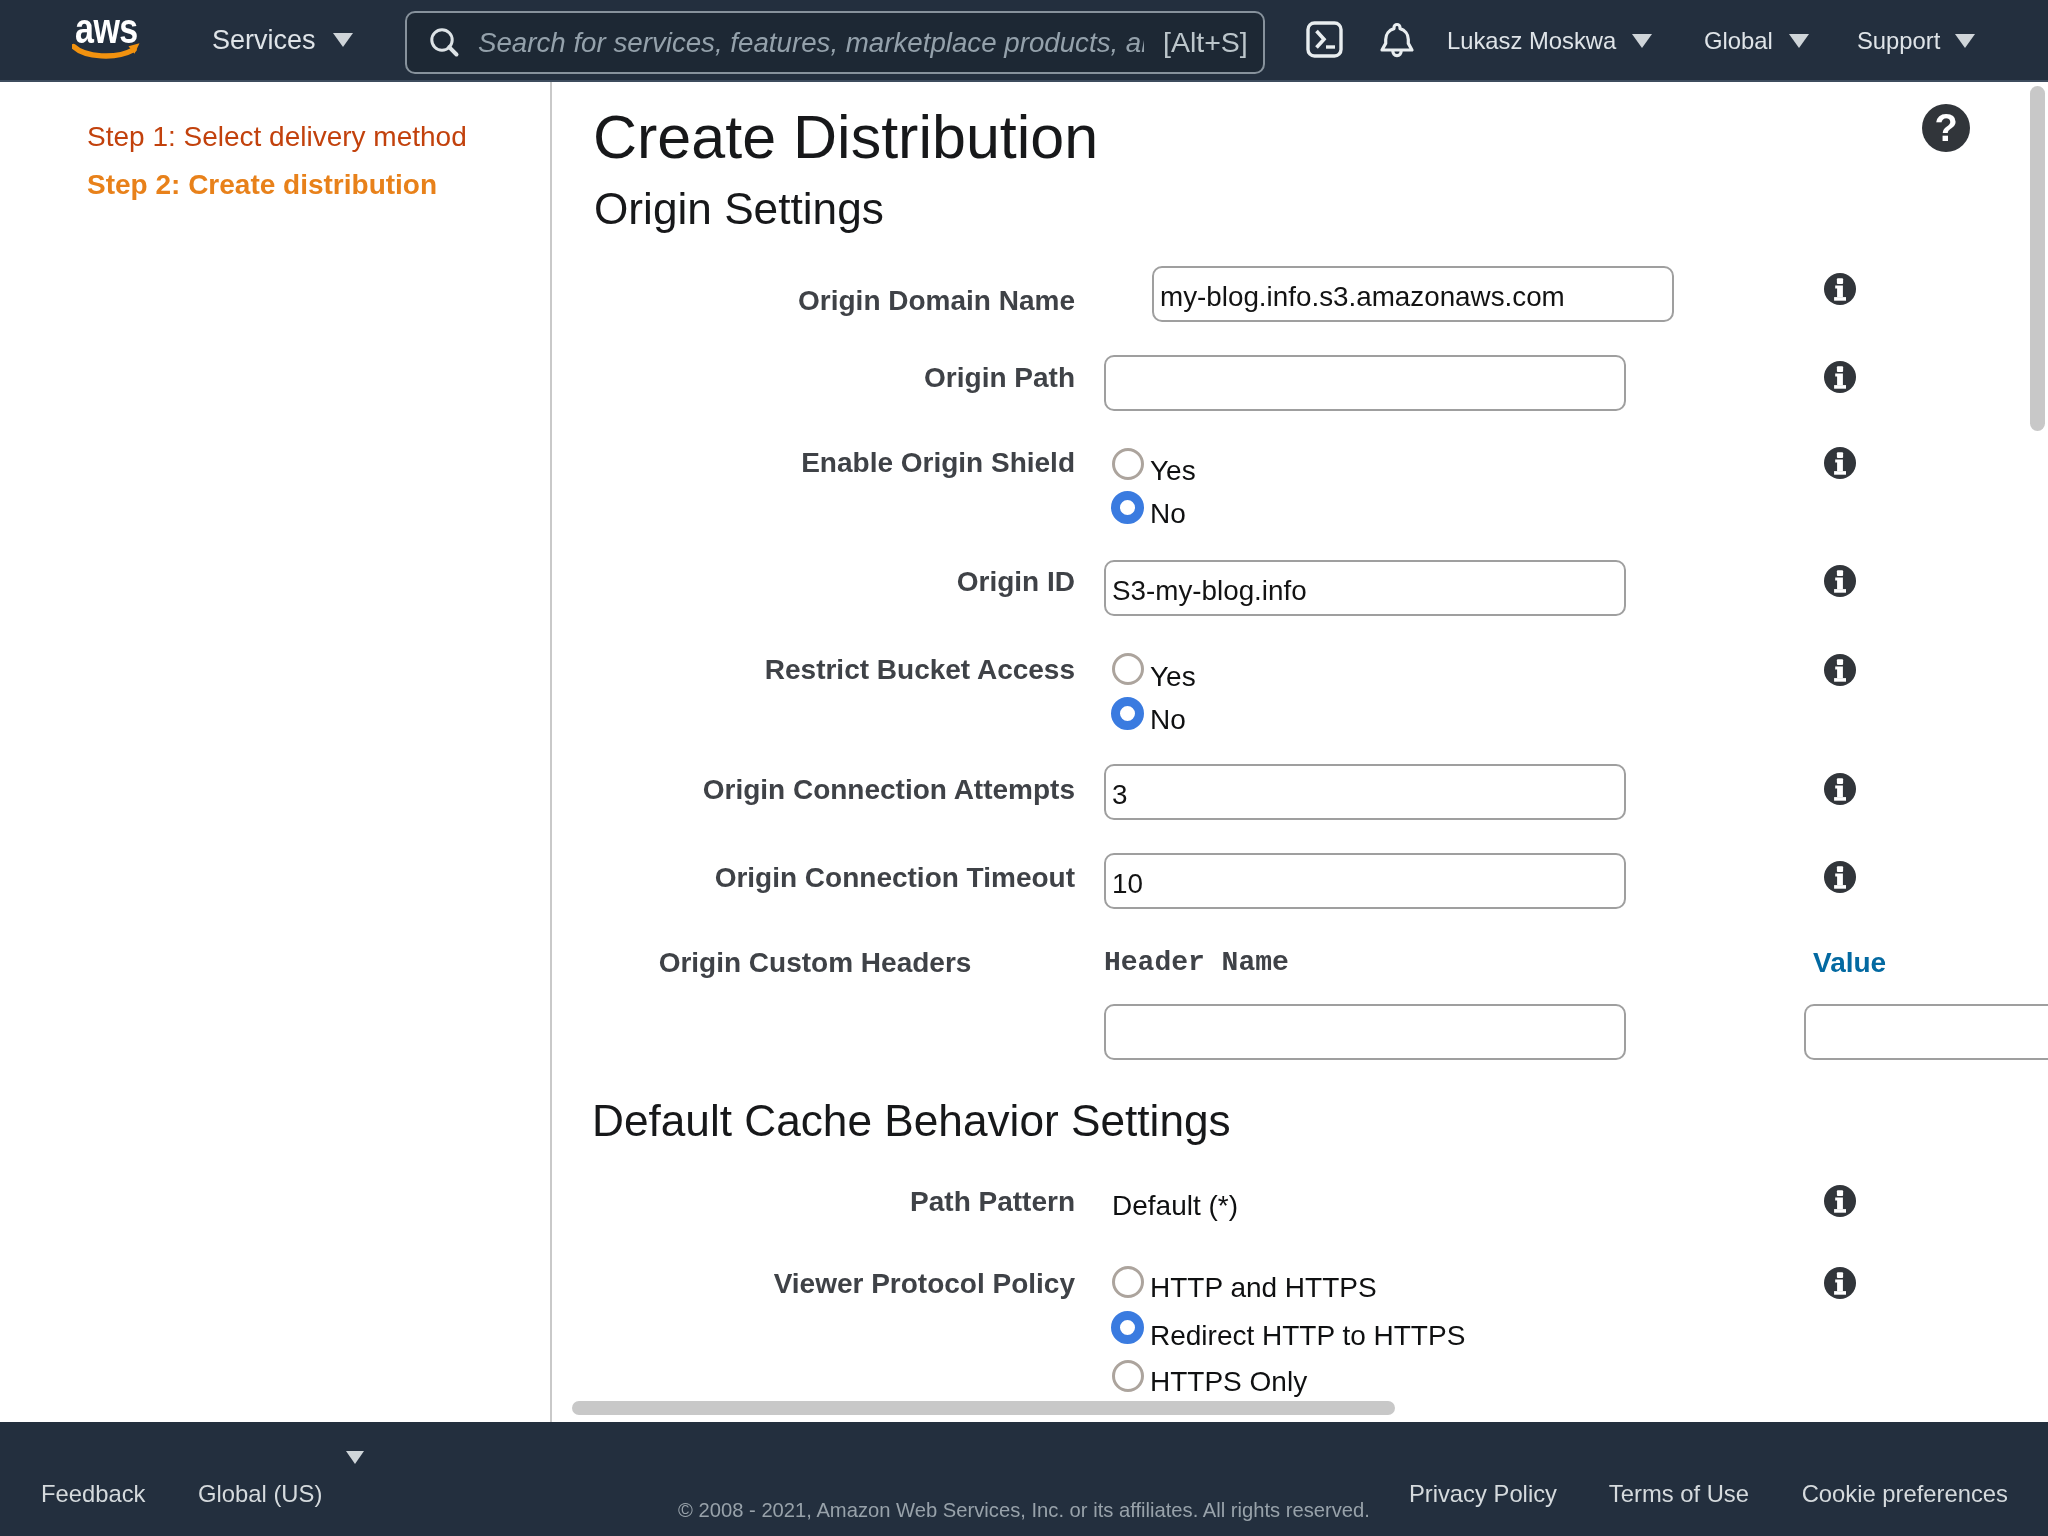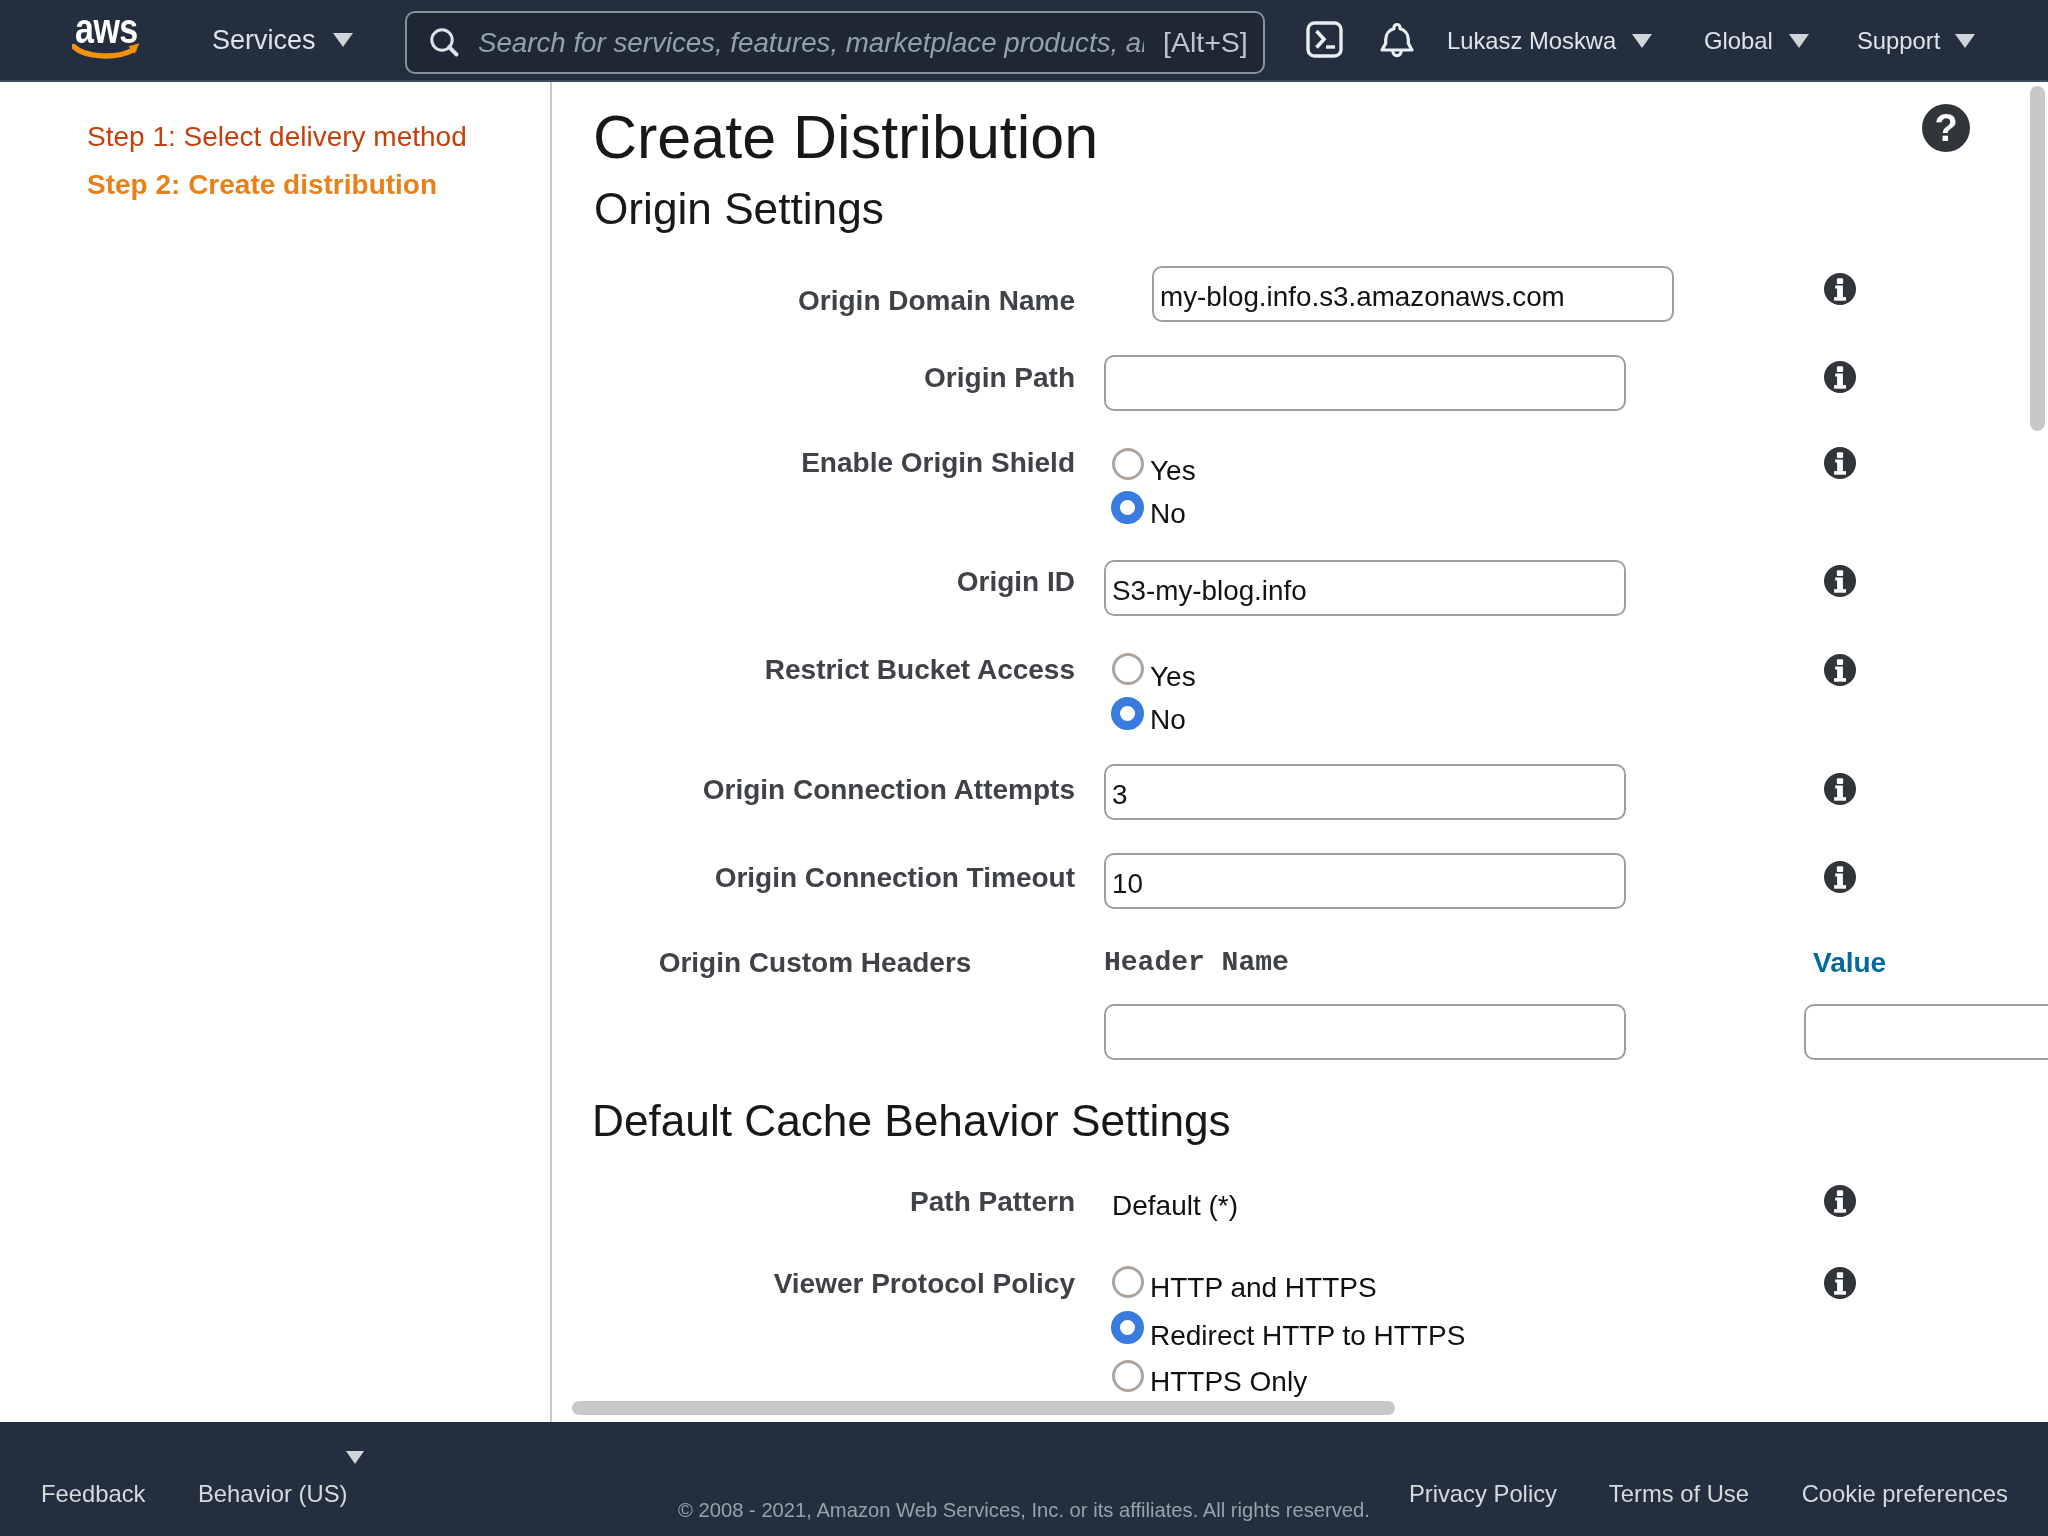--- a/index.html
+++ b/index.html
@@ -178,18 +178,18 @@
     <rect x="12.9" y="5.2" width="6.2" height="5.8" rx="1" fill="#fff"></rect>
     <path d="M11.2 12.4 L18.9 12.4 L18.9 24.1 L13.1 24.1 L13.1 15.4 L11.2 15.4 Z" fill="#fff"></path>
     <rect x="10.1" y="24.1" width="11.9" height="3.6" fill="#fff"></rect>
   </svg>
 
 <div class="abs sb" style="left:2030px;top:86px;width:15px;height:345px;"></div>
 <div class="abs sb" style="left:572px;top:1401px;width:823px;height:14px;border-radius:7px;"></div>
 
 <div class="abs" id="foot"></div>
 <div class="abs ftxt" style="left:41px;top:1444px;">Feedback</div>
-<div class="abs ftxt" style="left:198px;top:1444px;">Behavior (US)</div>
+<div class="abs ftxt" style="left:198px;top:1444px;">Global (US)</div>
 <div class="abs ftri" style="left:346px;top:1451px;"></div>
 <div class="abs ftxt" style="right:491px;top:1444px;">Privacy Policy</div>
 <div class="abs ftxt" style="right:299px;top:1444px;">Terms of Use</div>
 <div class="abs ftxt" style="right:40px;top:1444px;">Cookie preferences</div>
 <div class="abs" style="left:0;top:1498px;width:2048px;text-align:center;font-size:20.2px;color:#98a2aa;line-height:24px;">© 2008 - 2021, Amazon Web Services, Inc. or its affiliates. All rights reserved.</div>
 
 </body></html>

